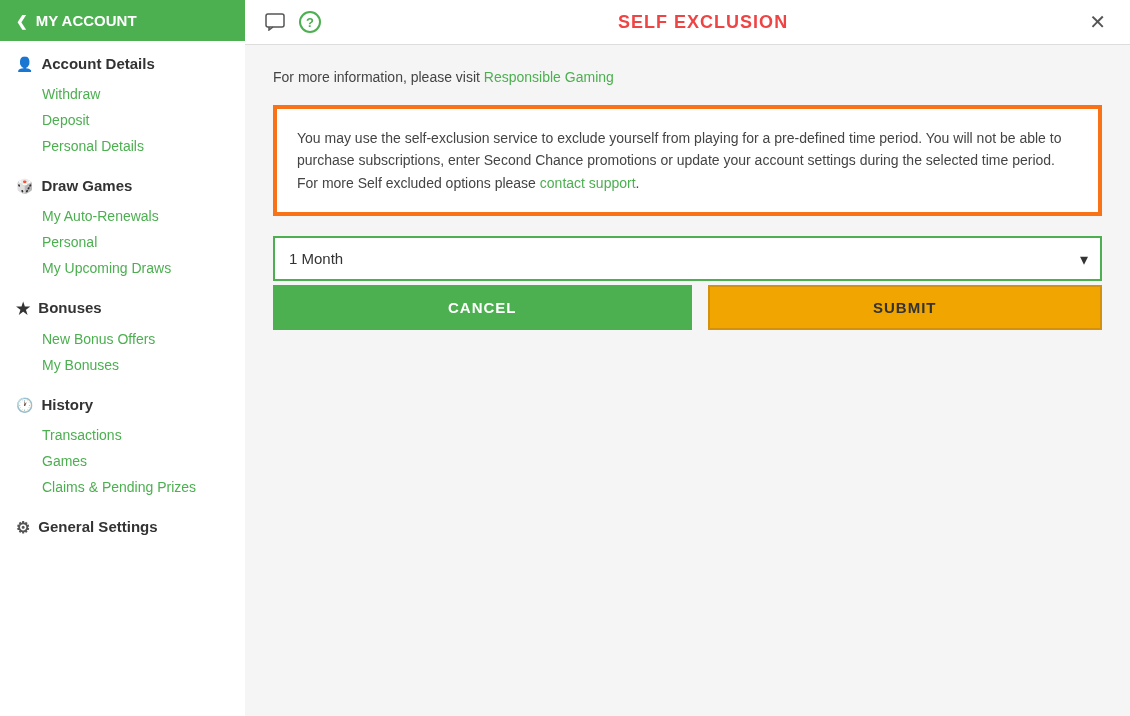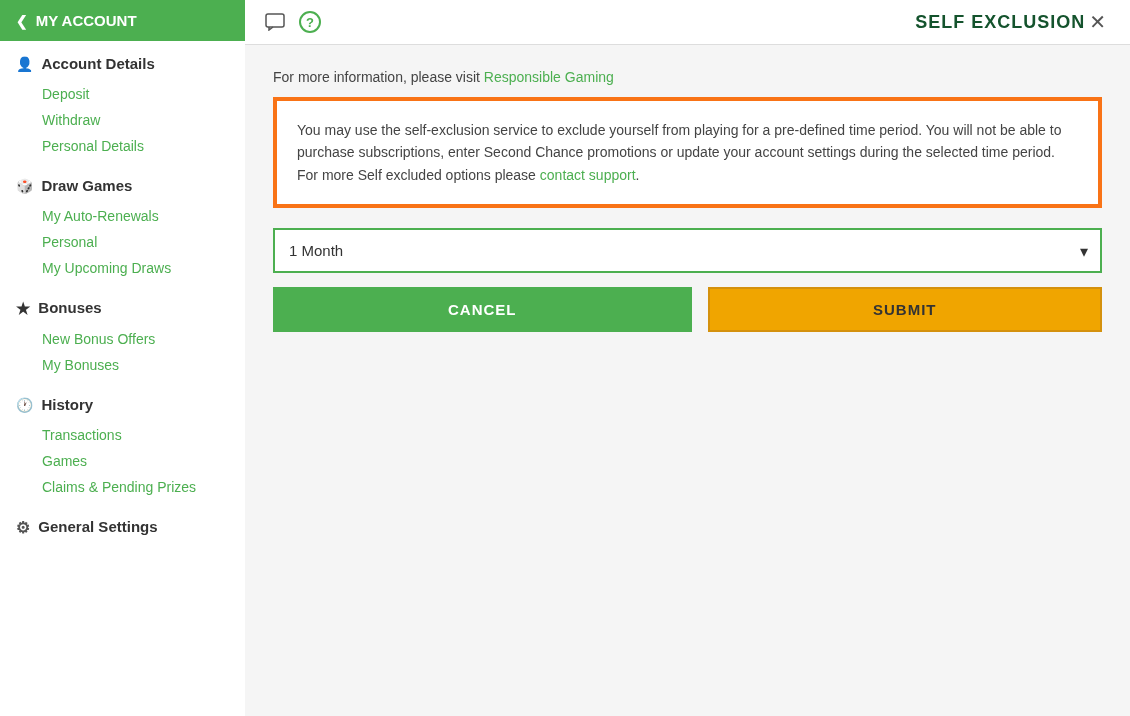--- a/index.html
+++ b/index.html
@@ -111,44 +111,44 @@
     }
 
     .dialog-header-icons {
       display: flex;
       align-items: center;
       gap: 12px;
     }
 
     .dialog-title {
       flex: 1;
-      text-align: right;
+      text-align: center;
       font-size: 18px;
       font-weight: bold;
-      color: #14532d;
+      color: #ef4444;
       letter-spacing: 1px;
     }
 
     .dialog-close {
       font-size: 20px;
       cursor: pointer;
       color: #555;
       background: none;
       border: none;
       padding: 0 4px;
     }
 
     .dialog-body {
       padding: 24px 28px;
     }
 
     .info-text {
       font-size: 14px;
       color: #444;
-      margin-bottom: 12px;
+      margin-bottom: 20px;
     }
 
     .info-text a {
       color: #4caf50;
       text-decoration: none;
     }
 
     .description-box {
       background: #fff;
       border: 4px solid #f97316;
@@ -159,21 +159,21 @@
       line-height: 1.6;
     }
 
     .description-box a {
       color: #4caf50;
       text-decoration: none;
     }
 
     .select-wrapper {
       position: relative;
-      margin-bottom: 14px;
+      margin-bottom: 4px;
     }
 
     .month-select {
       width: 100%;
       padding: 12px 40px 12px 14px;
       font-size: 15px;
       border: 2px solid #4caf50;
       background: #fff;
       appearance: none;
       -webkit-appearance: none;
@@ -259,22 +259,22 @@
     <span class="chevron-left">❮</span>
     <span>MY ACCOUNT</span>
   </div>
   <div class="sidebar-scroll">
 
     <div class="sidebar-section">
       <div class="sidebar-section-title">
         <span class="icon user-icon"></span>
         <span>Account Details</span>
       </div>
+      <a class="sidebar-link">Withdraw</a>
       <a class="sidebar-link">Deposit</a>
-      <a class="sidebar-link">Withdraw</a>
       <a class="sidebar-link">Personal Details</a>
     </div>
 
     <div class="sidebar-section">
       <div class="sidebar-section-title">
         <span class="icon draw-icon"></span>
         <span>Draw Games</span>
       </div>
       <a class="sidebar-link">My Auto-Renewals</a>
       <a class="sidebar-link">Personal</a>

